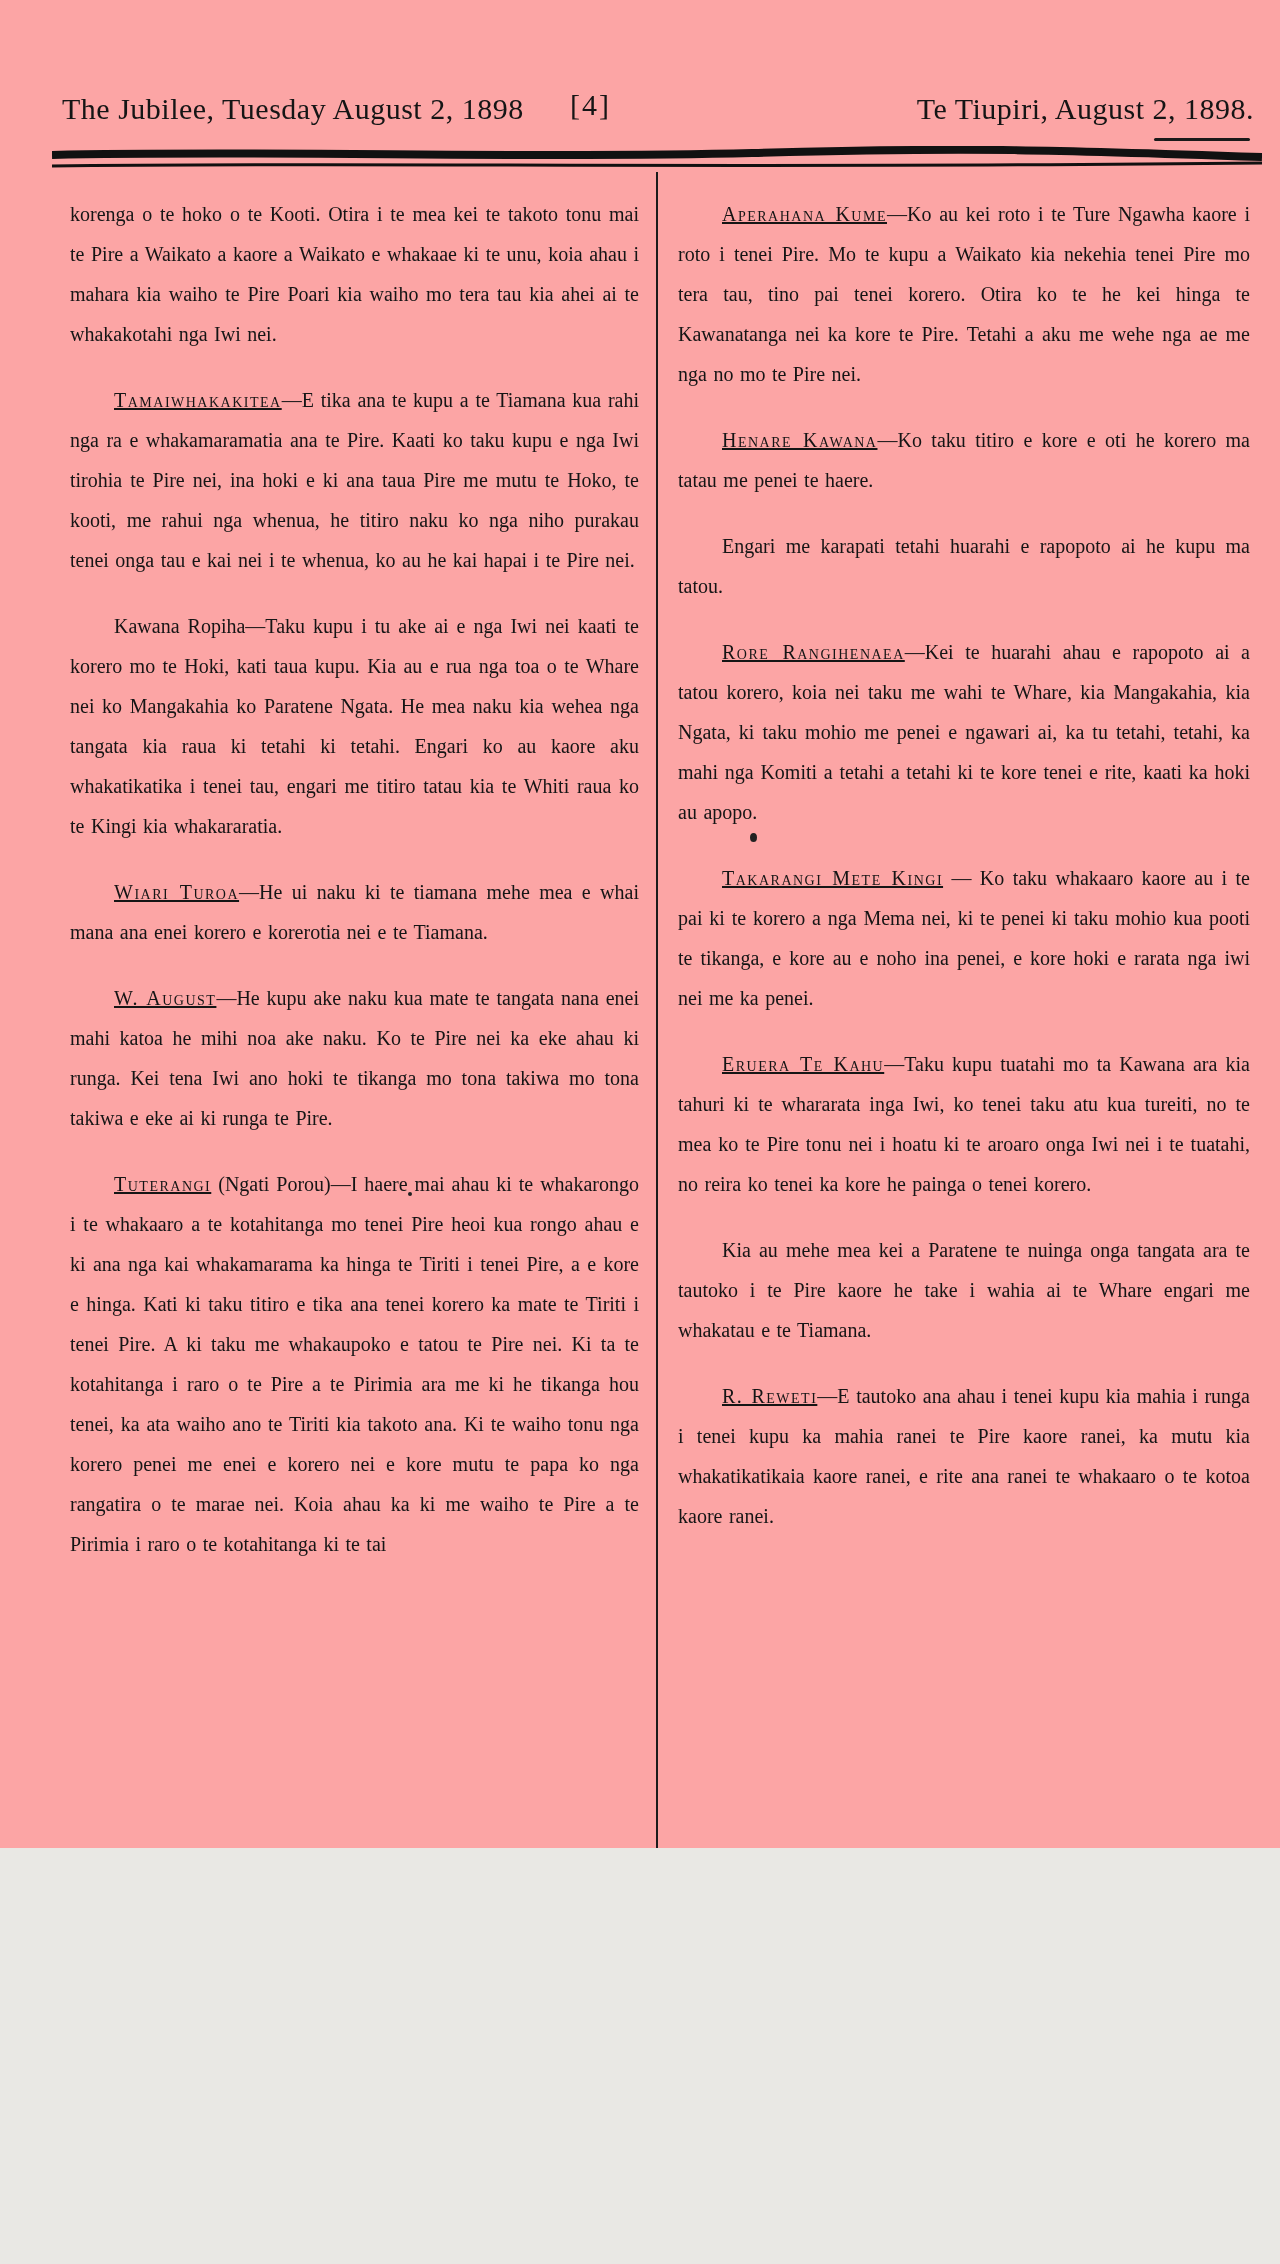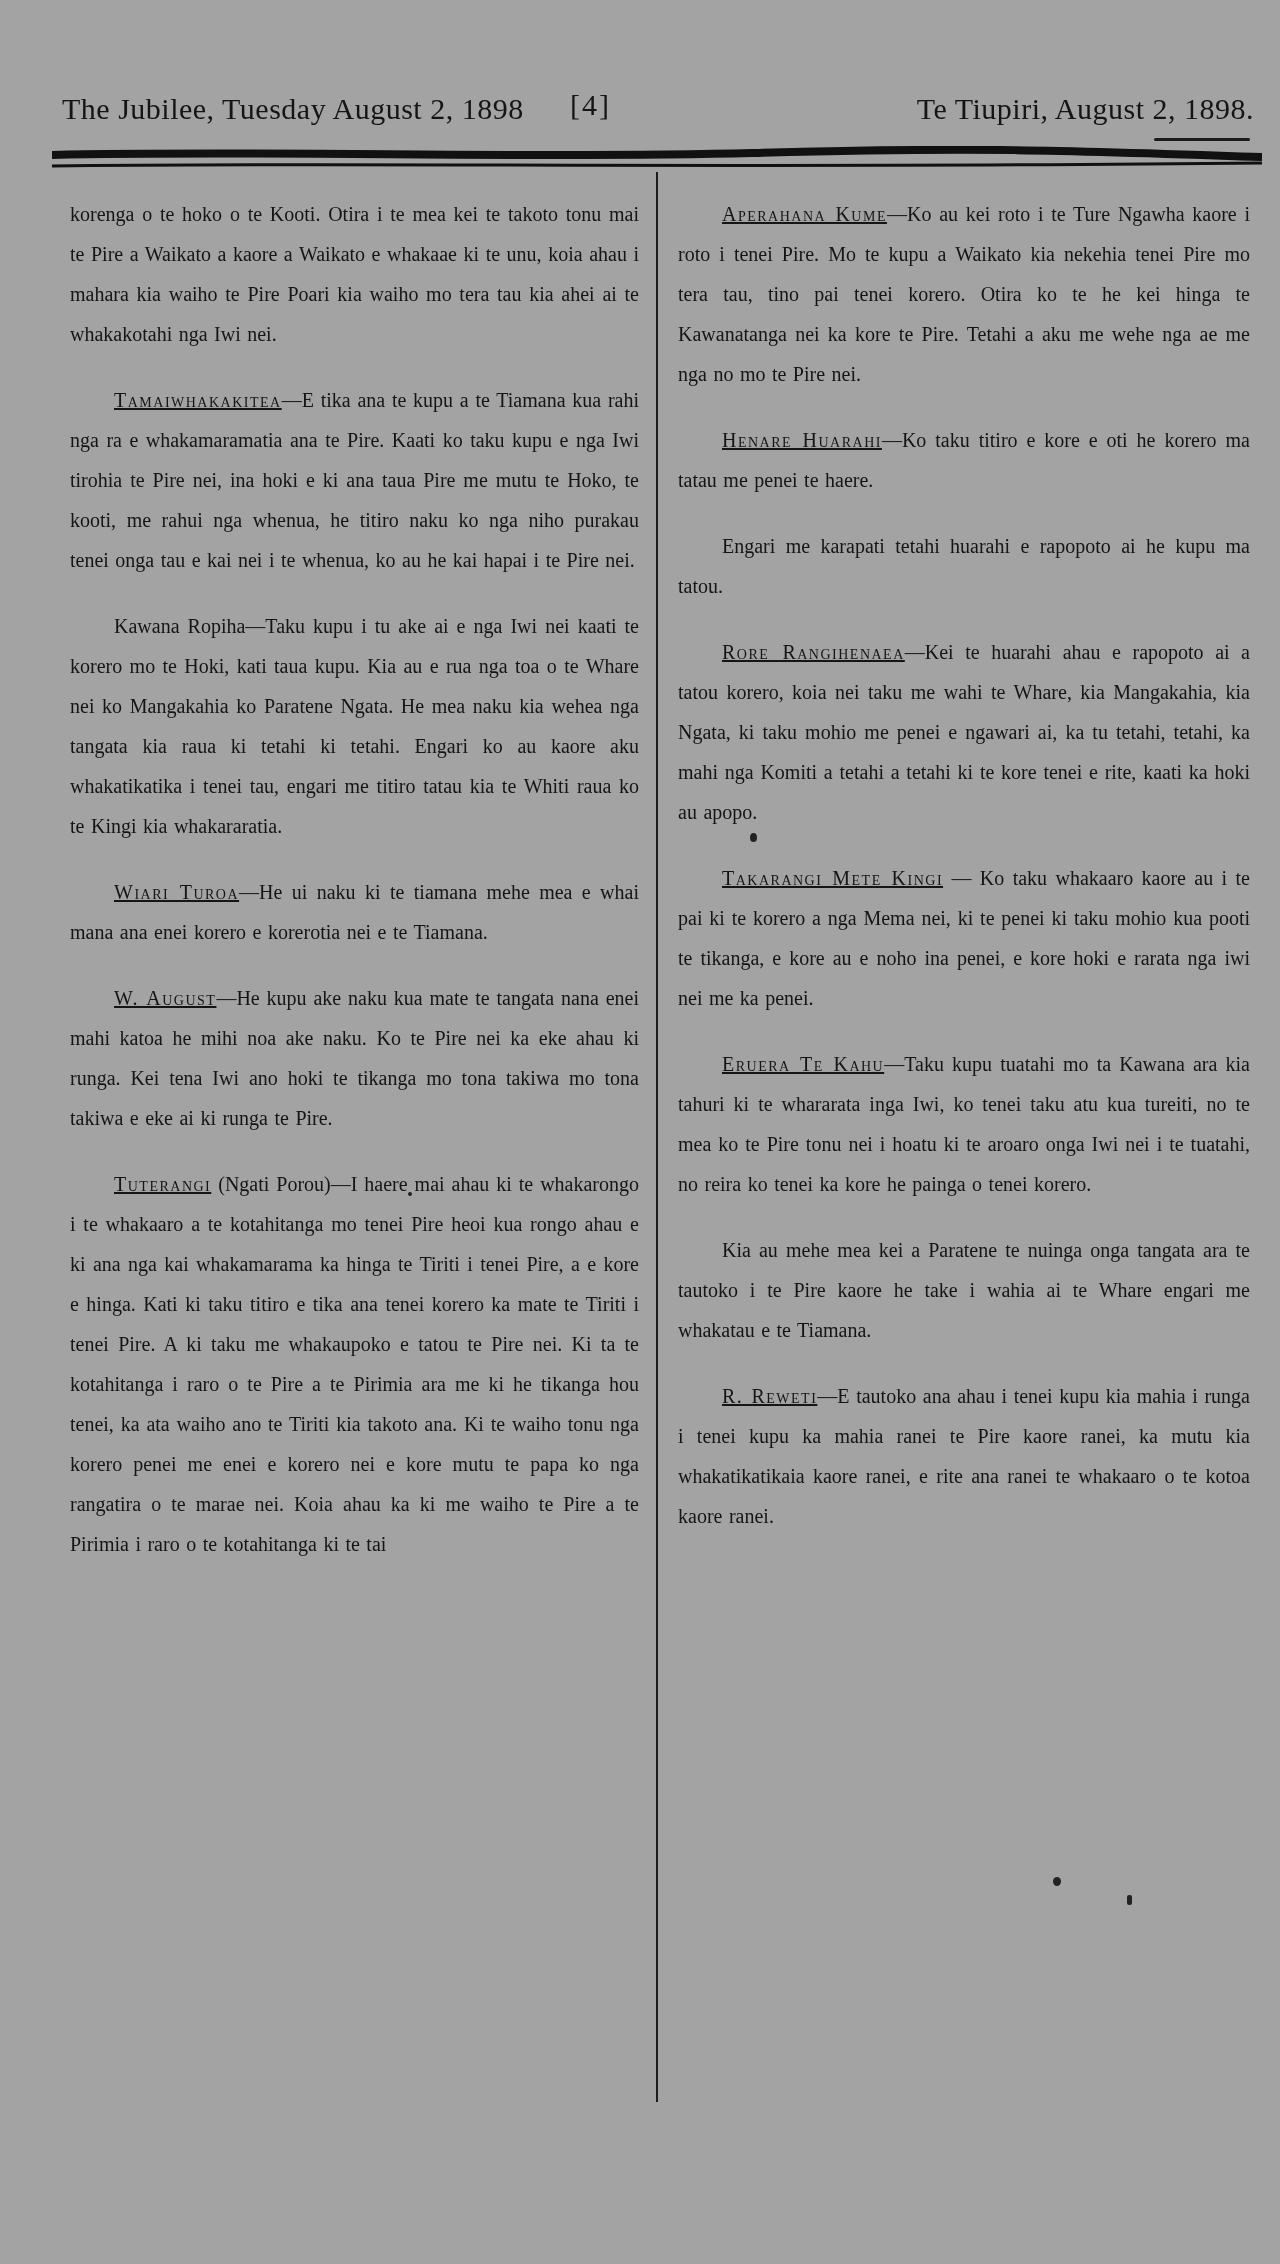--- a/index.html
+++ b/index.html
@@ -3,22 +3,22 @@
 <meta charset="utf-8">
 <style>
   html, body { margin: 0; padding: 0; }
   body {
     width: 1280px; height: 2264px;
     background: #e9e8e4;
     font-family: "Liberation Serif", serif;
   }
   .page {
     position: relative;
-    width: 1280px; height: 2264px;
-    background: #a3a3a3;
+    width: 1280px; height: 1848px;
+    background: #fca5a5;
     color: #151515;
     overflow: hidden;
   }
 
   
   .header { position: absolute; top: 0; left: 0; right: 0; height: 146px; }
   .header-left {
     position: absolute; left: 62px; top: 92px;
     font-size: 30px; letter-spacing: 0.5px; white-space: nowrap;
   }
@@ -103,21 +103,21 @@
   <p class="para indent"><span class="speaker smallcaps">Wiari Turoa</span><span class="speaker-suffix"></span><span class="para-text">—He ui naku ki te tiamana mehe mea e whai mana ana enei korero e korerotia nei e te Tiamana.</span></p>
 
   <p class="para indent"><span class="speaker smallcaps">W. August</span><span class="speaker-suffix"></span><span class="para-text">—He kupu ake naku kua mate te tangata nana enei mahi katoa he mihi noa ake naku.  Ko te Pire nei ka eke ahau ki runga.  Kei tena Iwi ano hoki te tikanga mo tona takiwa mo tona takiwa e eke ai ki runga te Pire.</span></p>
 
   <p class="para indent"><span class="speaker smallcaps">Tuterangi</span><span class="speaker-suffix"> (Ngati Porou)</span><span class="para-text">—I haere mai ahau ki te whakarongo i te whakaaro a te kotahitanga mo tenei Pire heoi kua rongo ahau e ki ana nga kai whakamarama ka hinga te Tiriti i tenei Pire, a e kore e hinga. Kati ki taku titiro e tika ana tenei korero ka mate te Tiriti i tenei Pire.  A ki taku me whakaupoko e tatou te Pire nei.   Ki ta te kotahitanga i raro o te Pire a te Pirimia ara me ki he tikanga hou tenei, ka ata waiho ano te Tiriti kia takoto ana.  Ki te waiho tonu nga korero penei me enei e korero nei e kore mutu te papa ko nga rangatira o te marae nei. Koia ahau ka ki me waiho te Pire a te Pirimia i raro o te kotahitanga ki te tai</span></p>
 </div>
     <div class="column" id="col-right">
 
   <p class="para indent"><span class="speaker smallcaps">Aperahana Kume</span><span class="speaker-suffix"></span><span class="para-text">—Ko au kei roto i te Ture Ngawha kaore i roto i tenei Pire.   Mo te kupu a Waikato kia nekehia tenei Pire mo tera tau, tino pai tenei korero.  Otira ko te he kei hinga te Kawanatanga nei ka kore te Pire.   Tetahi a aku me wehe nga ae me nga no mo te Pire nei.</span></p>
 
-  <p class="para indent"><span class="speaker smallcaps">Henare Huarahi</span><span class="speaker-suffix"></span><span class="para-text">—Ko taku titiro e kore e oti he korero ma tatau me penei te haere.</span></p>
+  <p class="para indent"><span class="speaker smallcaps">Henare Kawana</span><span class="speaker-suffix"></span><span class="para-text">—Ko taku titiro e kore e oti he korero ma tatau me penei te haere.</span></p>
 
   <p class="para indent gap-none"><span class="speaker"></span><span class="speaker-suffix"></span><span class="para-text">Engari me karapati tetahi huarahi e rapopoto ai he kupu ma tatou.</span></p>
 
   <p class="para indent"><span class="speaker smallcaps">Rore Rangihenaea</span><span class="speaker-suffix"></span><span class="para-text">—Kei te huarahi ahau e rapopoto ai a tatou korero,  koia nei taku me wahi te Whare, kia Mangakahia, kia Ngata, ki taku mohio me penei e ngawari ai, ka tu tetahi, tetahi, ka mahi nga Komiti a tetahi a tetahi ki te kore tenei e rite, kaati ka hoki au apopo.</span></p>
 
 
   <p class="para indent"><span class="speaker smallcaps">Takarangi Mete Kingi</span><span class="speaker-suffix"></span><span class="para-text"> — Ko taku whakaaro kaore au i te pai ki te korero a nga Mema nei, ki te penei ki taku mohio kua pooti te tikanga, e kore au e noho ina penei, e kore hoki e rarata nga iwi nei me ka penei.</span></p>
 
   <p class="para indent"><span class="speaker smallcaps">Eruera Te Kahu</span><span class="speaker-suffix"></span><span class="para-text">—Taku kupu tuatahi mo ta Kawana ara kia tahuri ki te whararata inga Iwi, ko tenei taku atu kua tureiti, no te mea ko te Pire tonu nei i hoatu ki te aroaro onga Iwi nei i te tuatahi, no reira ko tenei ka kore he painga o tenei korero.</span></p>
 

